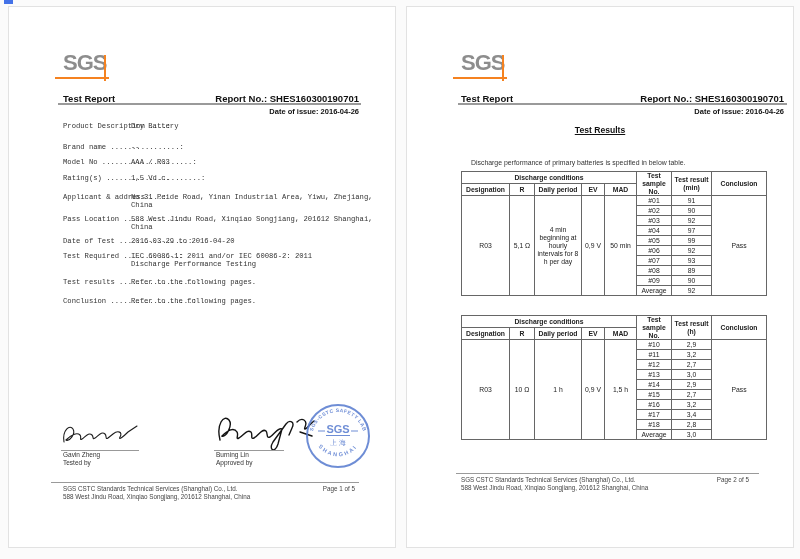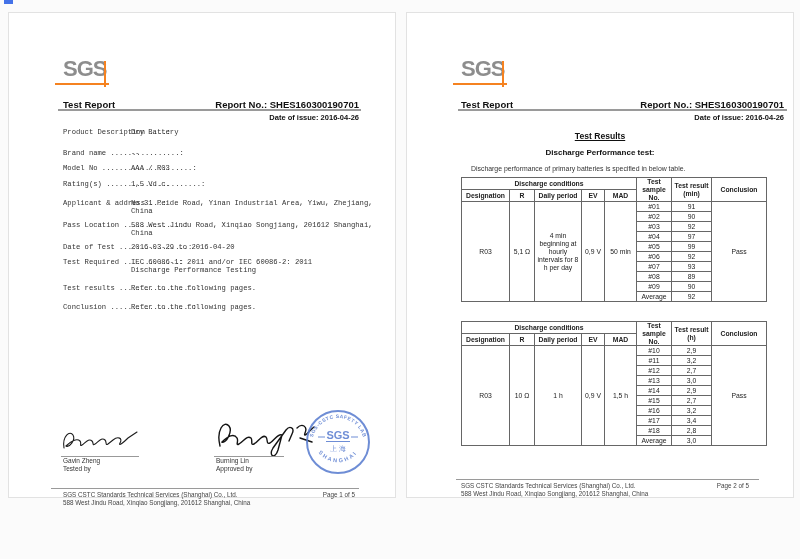--- a/index.html
+++ b/index.html
@@ -4,21 +4,21 @@
 <style>
   html,body{margin:0;padding:0;}
   body{
     width:800px;height:559px;position:relative;overflow:hidden;
     background:#fbfbfb;
     font-family:"Liberation Sans", sans-serif;
     color:#2a2a2a;
   }
   .scan-artifact{position:absolute;left:4px;top:0;width:9px;height:4px;background:#4472e8;}
   .page{
-    position:absolute;top:12px;height:486px;width:388px;
+    position:absolute;top:6px;height:542px;width:388px;
     background:#fff;border:1px solid #e2e2e2;box-sizing:border-box;padding-left:21px;
   }
   #page1{left:8px;}
   #page2{left:406px;}
 
   
   .logo-text{position:absolute;left:54px;top:46px;font-size:22px;font-weight:bold;
     color:#8d8d8d;letter-spacing:-1px;line-height:20px;}
   .logo-hline{position:absolute;left:46px;top:70px;width:54px;height:2px;background:#f58220;}
   .logo-vline{position:absolute;left:95px;top:48px;width:2px;height:26px;background:#f58220;}
@@ -194,21 +194,20 @@
     <div class="logo-text">SGS</div>
     <div class="logo-hline"></div>
     <div class="logo-vline"></div>
   </div>
   <div class="hdr-title">Test Report</div>
   <div class="hdr-report-no">Report No.: SHES160300190701</div>
   <div class="hdr-rule"></div>
   <div class="hdr-date">Date of issue: 2016-04-26</div>
 
   <div class="section-title">Test Results</div>
-  <div class="subsection-title">Discharge Performance test:</div>
   <div class="intro-line">Discharge performance of primary batteries is specified in below table.</div>
 
   <table class="rtable" id="table1">
     <colgroup>
       <col style="width:48px">
         <col style="width:25px">
         <col style="width:47px">
         <col style="width:23px">
       <col style="width:32px">
         <col style="width:35px">

